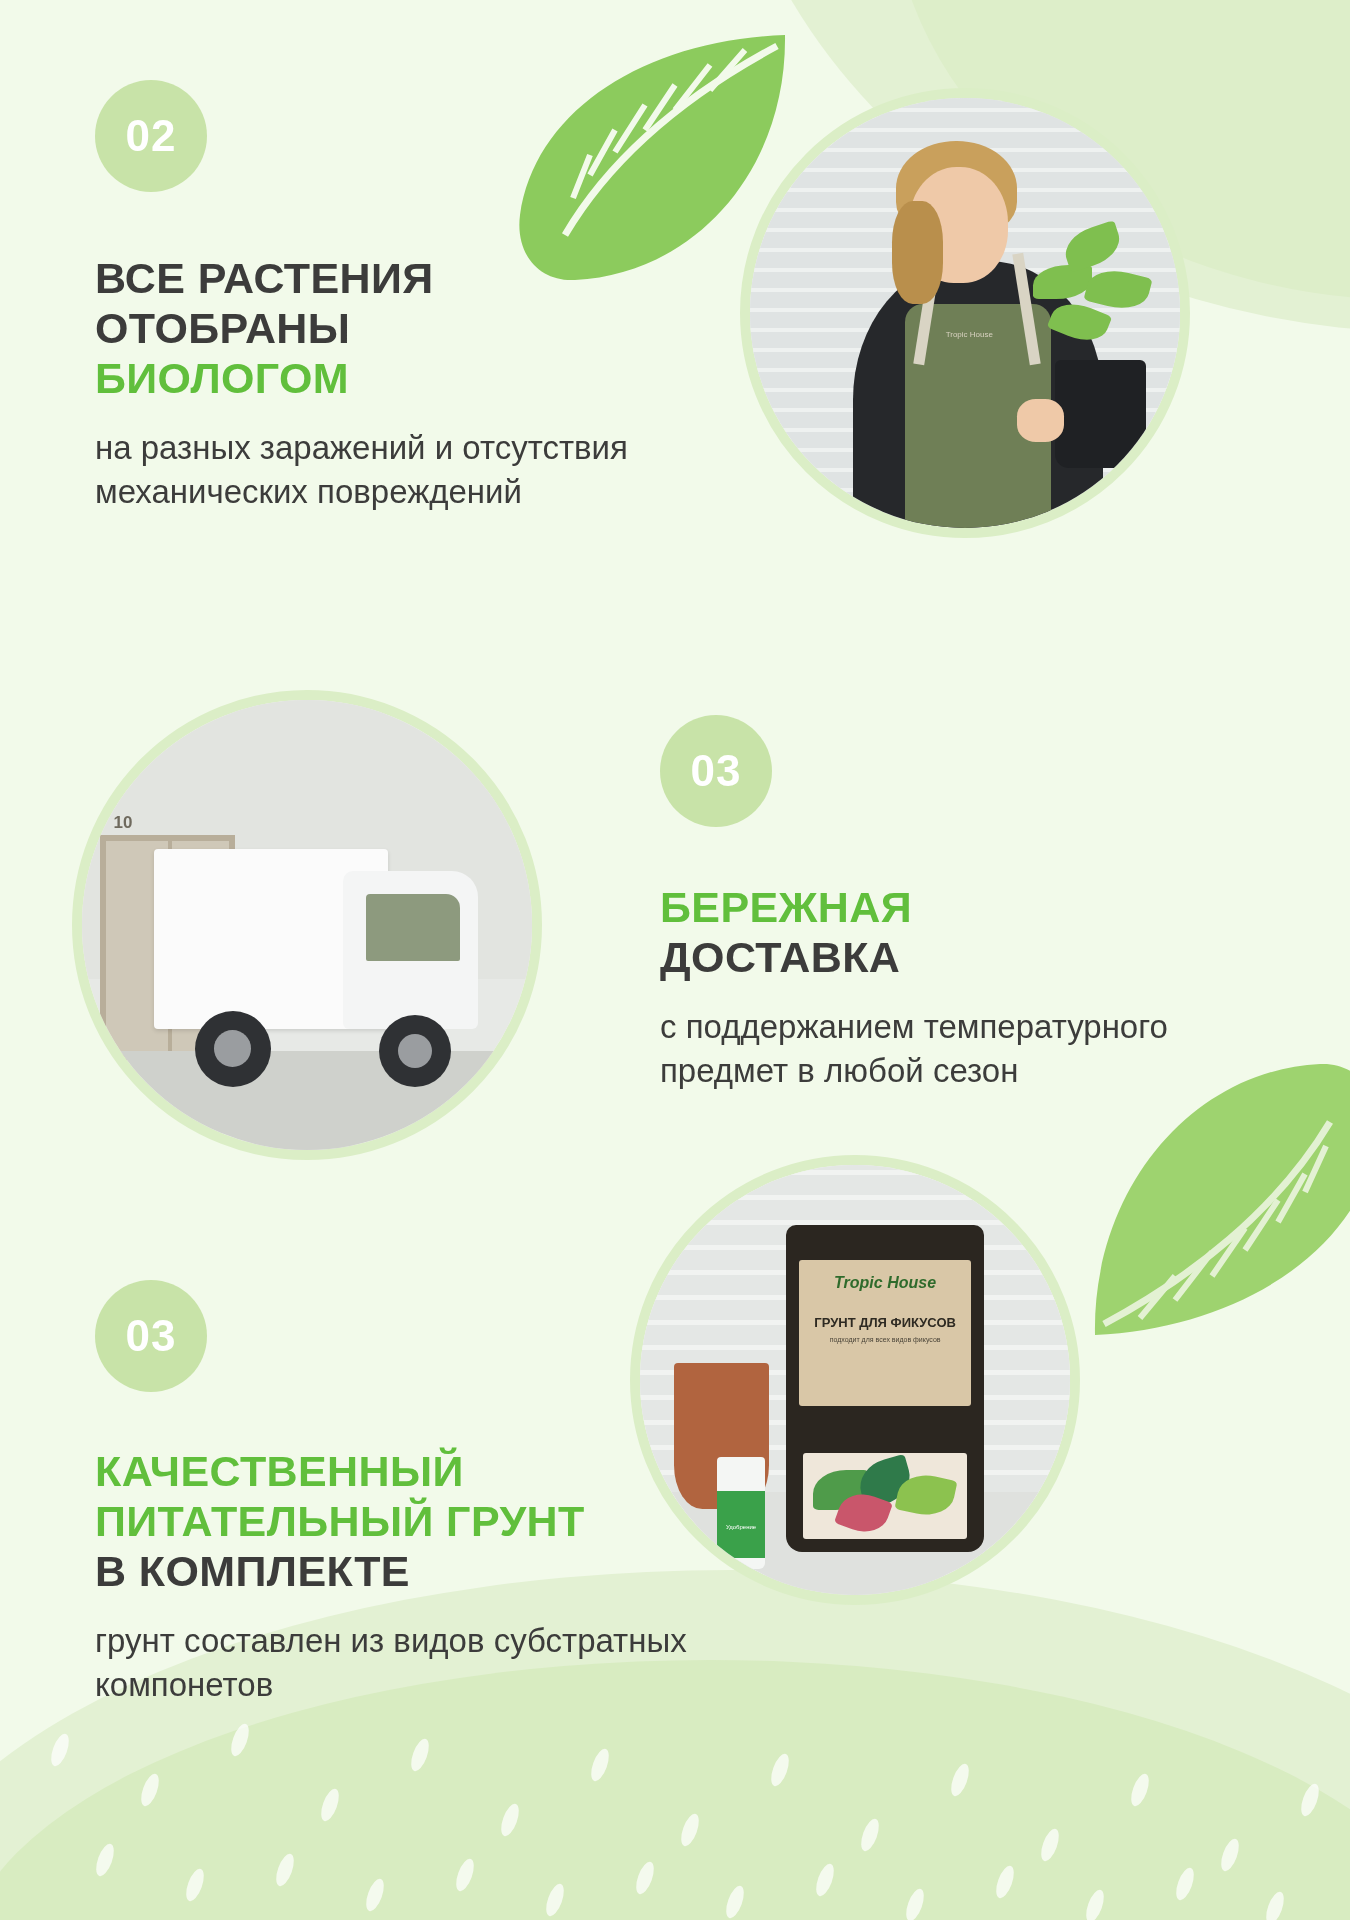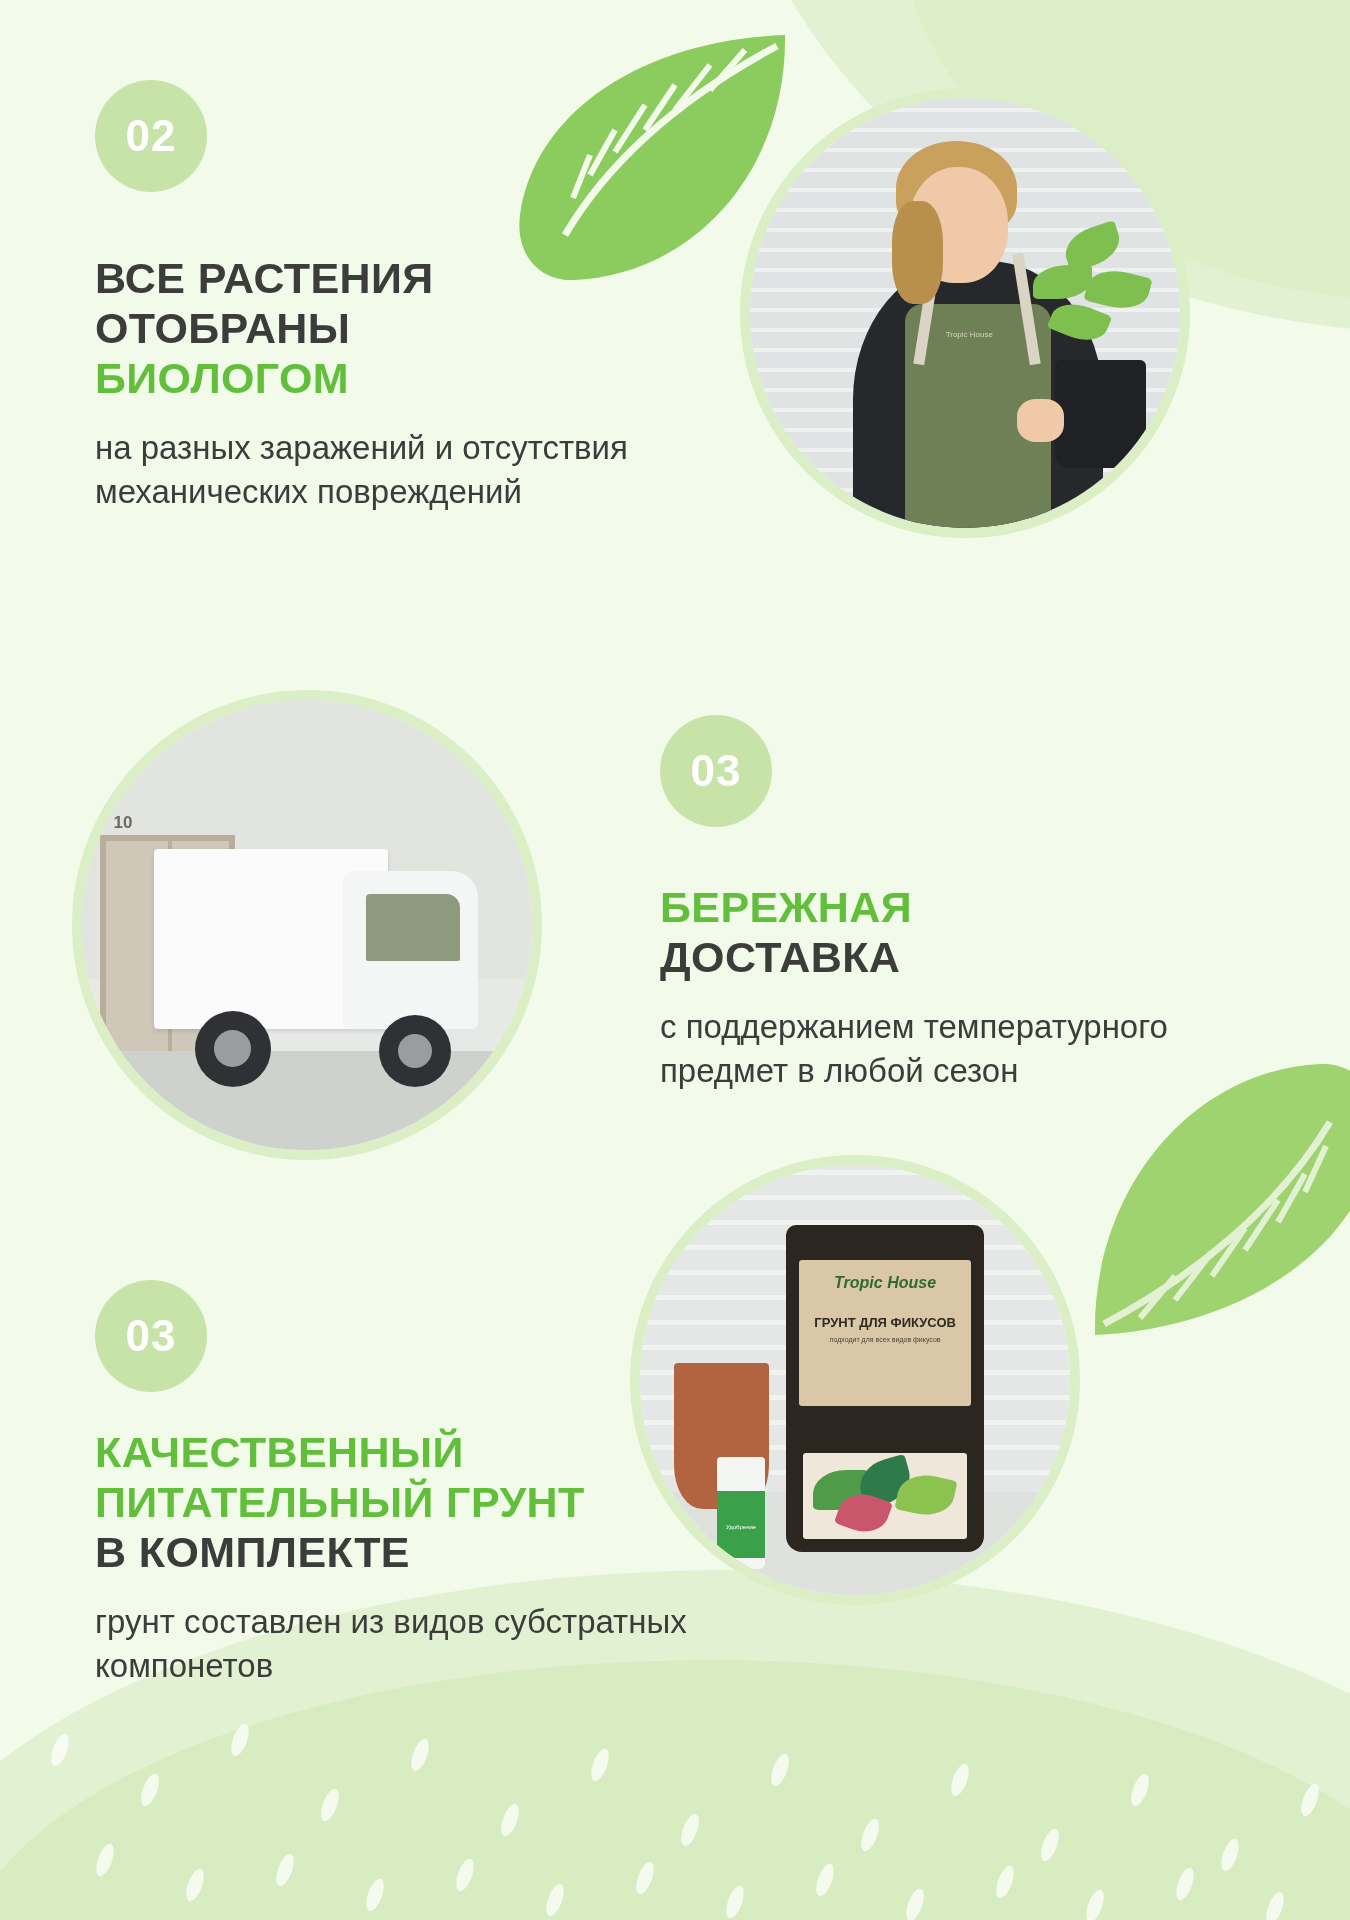--- a/index.html
+++ b/index.html
@@ -446,21 +446,21 @@
       <div class="g">БЕРЕЖНАЯ</div>
       <div>ДОСТАВКА</div>
     </div>
     <div class="subtext" style="width:600px;">с поддержанием температурного предмет в любой сезон</div>
   </div>
 
   <div class="block" style="left:95px;top:1280px;width:660px;">
     <div class="num-circle">
       <span>03</span>
     </div>
-    <div class="headline" style="margin-top:36px;">
+    <div class="headline" style="margin-top:55px;">
       <div class="g">КАЧЕСТВЕННЫЙ</div>
       <div class="g">ПИТАТЕЛЬНЫЙ ГРУНТ</div>
       <div>В КОМПЛЕКТЕ</div>
     </div>
     <div class="subtext" style="width:640px;">грунт составлен из видов субстратных компонетов</div>
   </div>
 
   <div class="photo" style="left:630px;top:1155px;width:450px;height:450px;">
     <div class="inner">
       <div class="p3-bg"></div>

